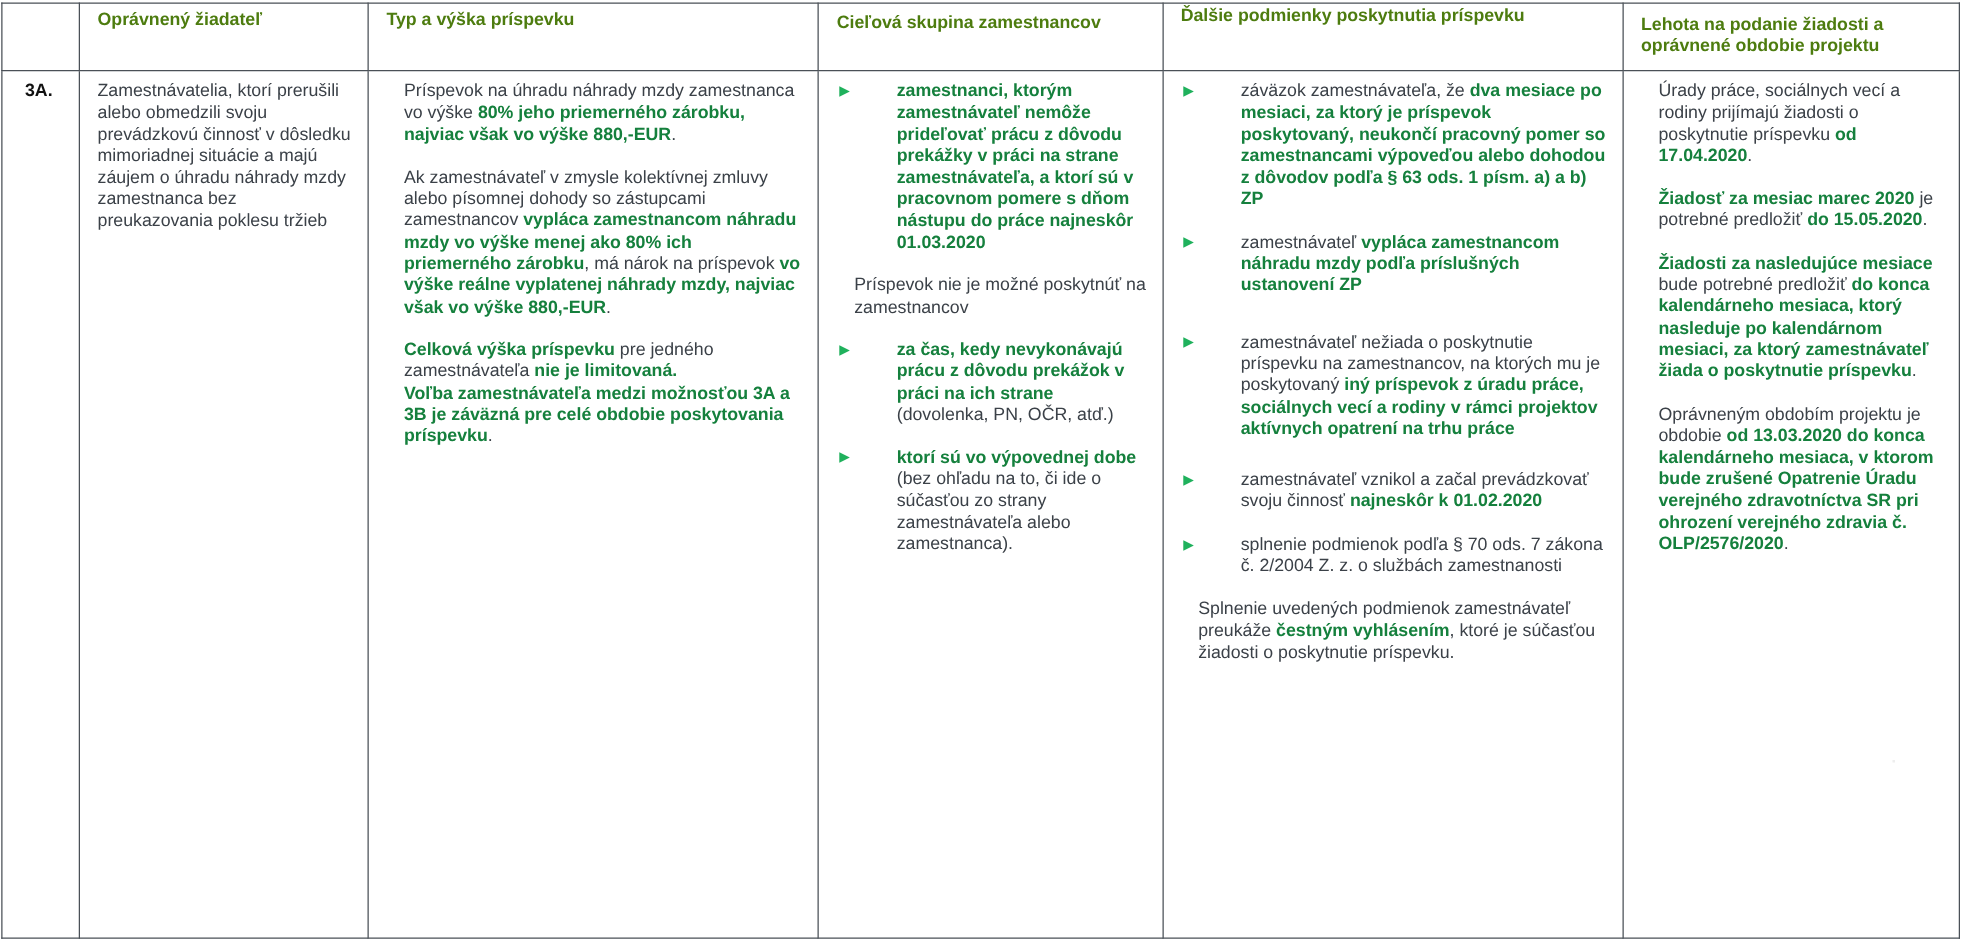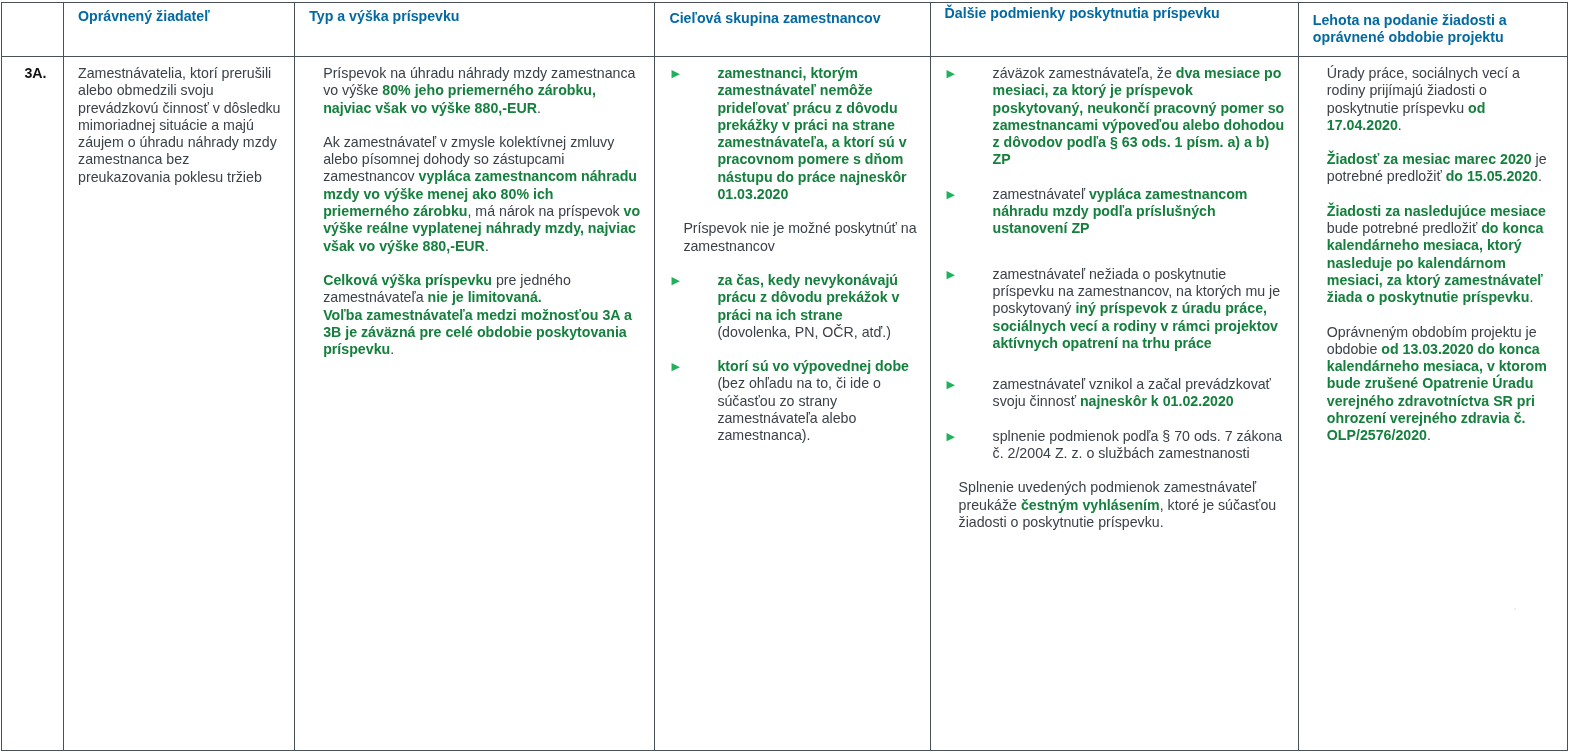--- a/index.html
+++ b/index.html
@@ -6,27 +6,27 @@
   body { width: 1581px; height: 753px; overflow: hidden; font-family: "Liberation Sans", sans-serif; color: #3b4148; }
   table.grid {
     position: absolute; left: 1px; top: 2px;
     border-collapse: collapse; table-layout: fixed;
     width: 1567px; height: 749px;
   }
   table.grid td, table.grid th {
     border: 1.5px solid #4a5057; vertical-align: top; text-align: left;
     font-size: 14.2px; line-height: 17.3px; padding: 0;
   }
-  th { font-weight: bold; color: #0369a1; font-size: 14.6px; }
+  th { font-weight: bold; color: #4d7c0f; font-size: 14.6px; }
   th .inner { padding: 5px 12px 0 14px; }
   tr.head { height: 54px; }
   td .inner { padding: 8px 12px 0 14px; }
   .c0 { width: 62px; } .c1 { width: 231px; } .c2 { width: 360px; }
   .c3 { width: 275px; } .c4 { width: 368px; } .c5 { width: 269px; }
-  .rowno { font-weight: bold; color: #111; padding-left: 18px !important; text-align: center; }
+  .rowno { font-weight: bold; color: #111; padding-left: 18px !important; }
   .applicant { font-weight: normal; color: #3b4148; }
   p { margin: 0 0 17px 14px; }
   b { font-weight: bold; color: #15803d; }
   .bul { display: flex; margin-bottom: 17px; }
   .bul .arrow { width: 46px; flex: 0 0 46px; padding-left: 2px; color: #1fb15c; font-size: 11px; line-height: 17.3px; }
   .bul .txt { flex: 1; }
   .bottom-dot { position: absolute; left: 1514px; top: 608px; width: 2px; height: 2px; background: #eee; }
 </style>
 </head>
 <body>

